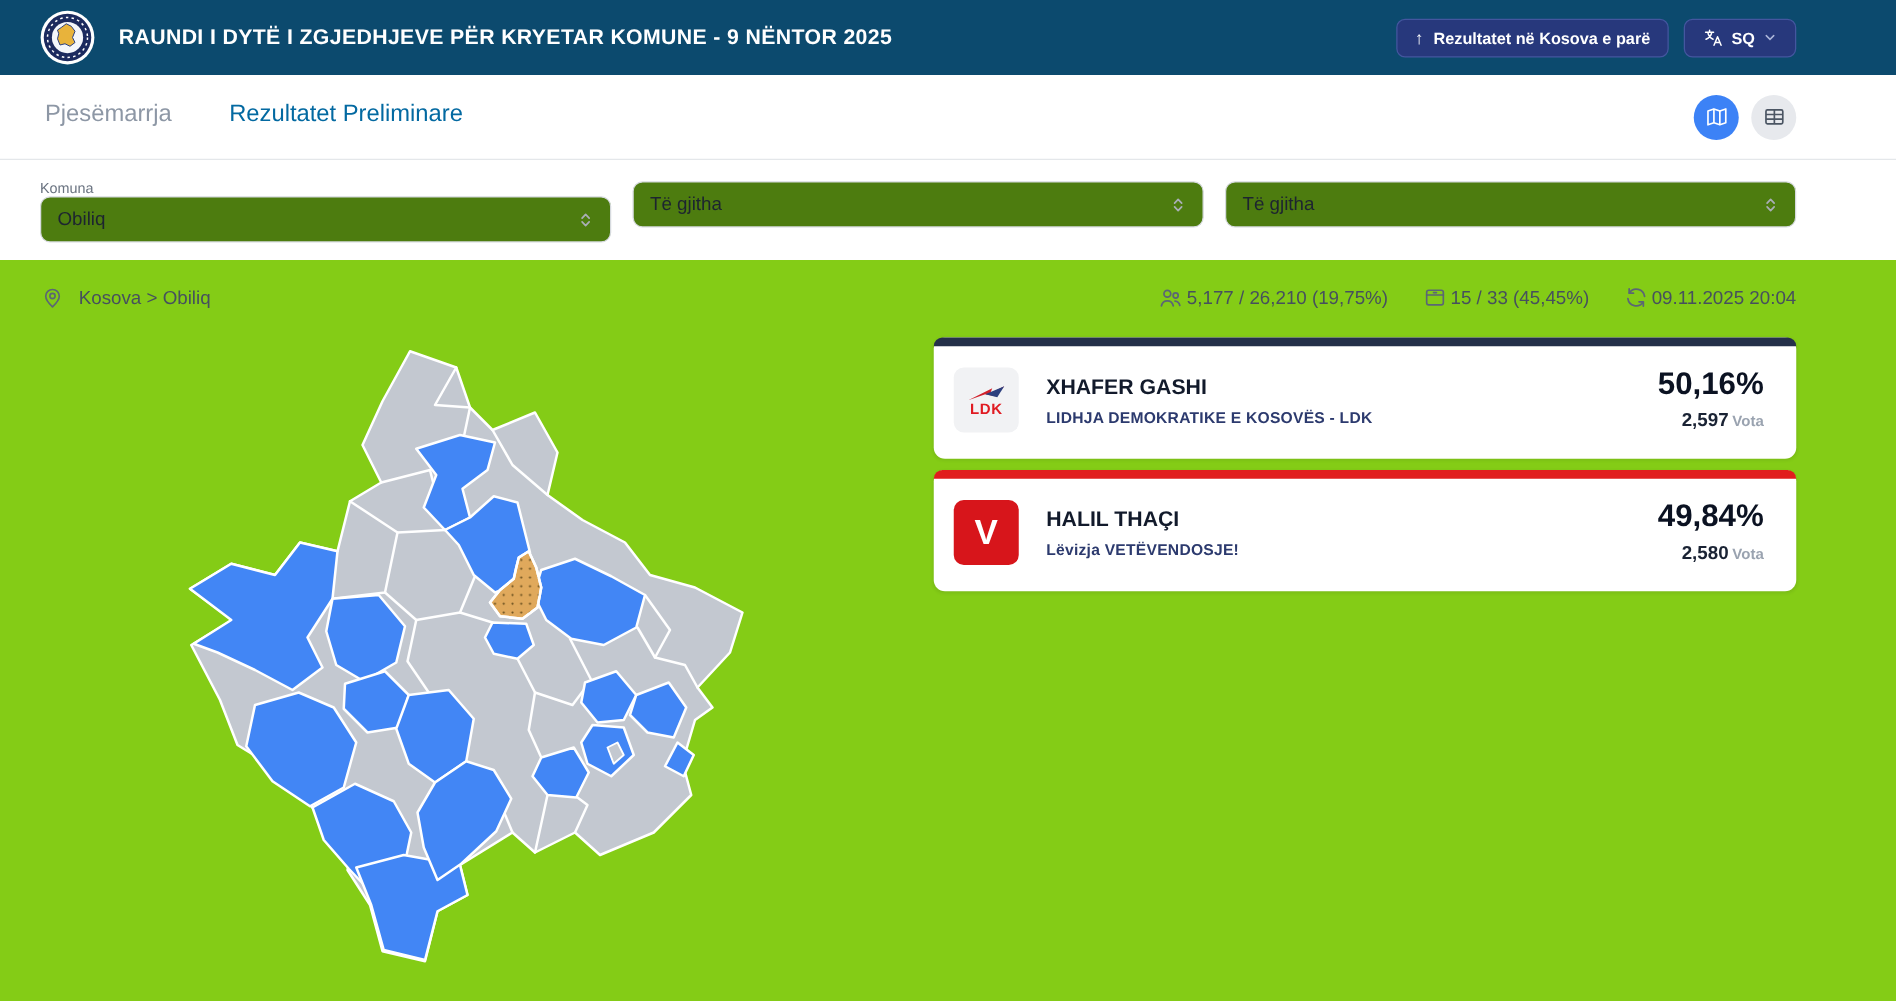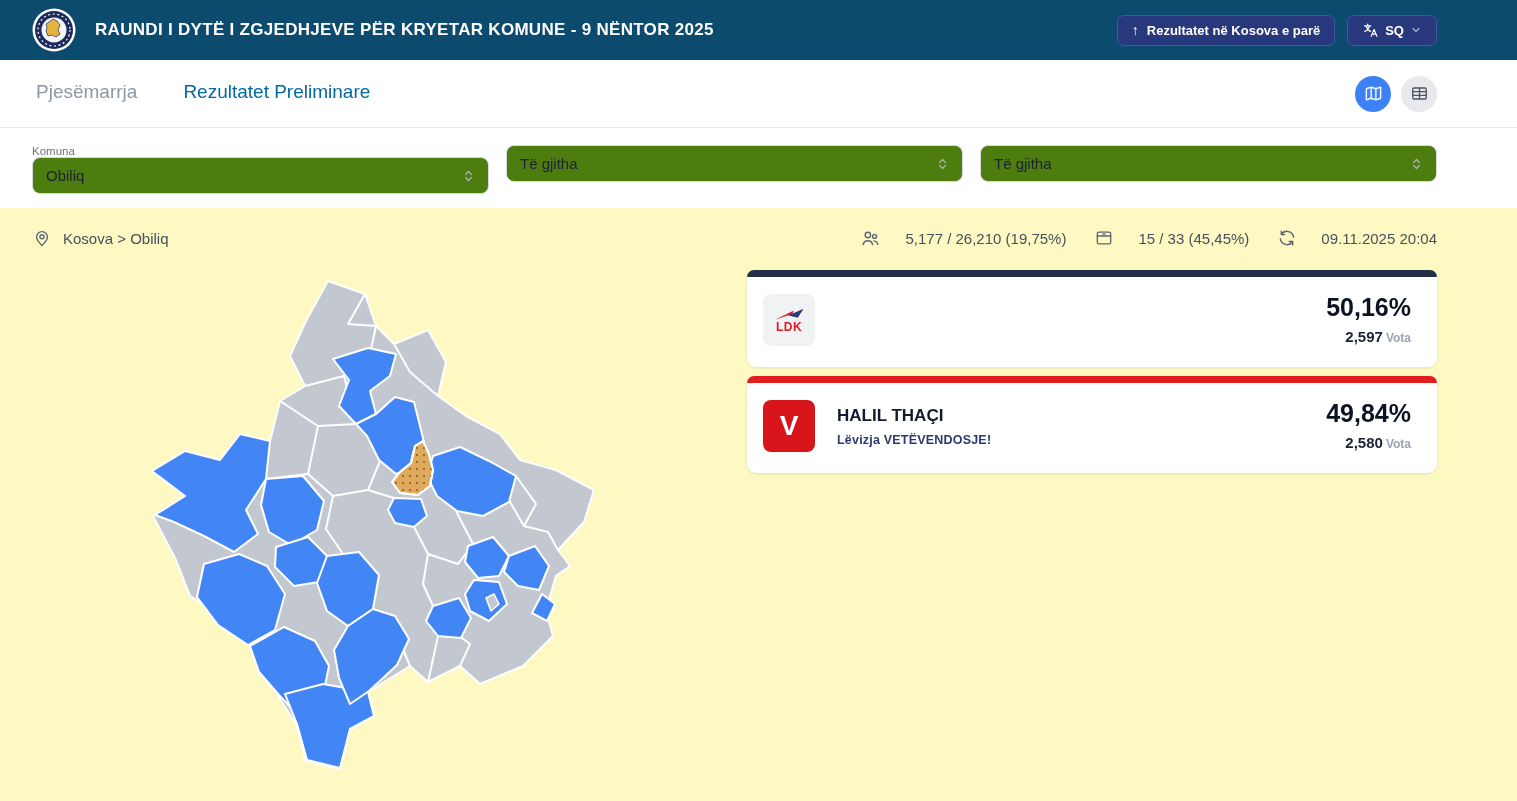--- a/index.html
+++ b/index.html
@@ -34,25 +34,25 @@
 
   
   .filters { display:flex; gap:17px; padding:17px 80px 14px 32px; background:#fff; flex-shrink:0; }
   .filter { flex:1; }
   .filter-label { font-size:11.5px; color:#6a7380; margin-bottom:0; }
   .select { height:37px; border:1px solid #d6dade; border-radius:8px; background:#4d7c0f;
     display:flex; align-items:center; justify-content:space-between; padding:0 12px 0 13px;
     font-size:15px; color:#1d2430; cursor:pointer; }
 
   
-  .gray { background:#fef9c3; flex:1; padding:16px 80px 0 32px; overflow:hidden; }
+  .gray { background:#84cc16; flex:1; padding:16px 80px 0 32px; overflow:hidden; }
   .meta-row { display:flex; align-items:center; font-size:15px; color:#46505e; height:28px; }
   .crumb { display:flex; align-items:center; gap:11px; }
   .stats { margin-left:auto; display:flex; align-items:center; gap:28px; }
-  .stat { display:flex; align-items:center; gap:24px; }
+  .stat { display:flex; align-items:center; gap:2px; }
 
   .columns { display:flex; margin-top:4px; }
   .map-wrap { margin-left:96px; margin-top:8px; flex-shrink:0; }
   .cards { margin-left:auto; width:690px; margin-top:14px; display:flex;
     flex-direction:column; gap:9px; }
   .card { background:#fff; border-radius:9px; box-shadow:0 1px 3px rgba(16,24,40,.10); }
   .card-top { height:7px; border-radius:9px 9px 0 0; background:#243049; }
   .card-body { display:flex; align-items:center; padding:17px 26px 21px 16px; }
   .plogo { width:52px; height:52px; border-radius:8px; display:flex; flex-direction:column;
     align-items:center; justify-content:center; flex-shrink:0; }
@@ -256,20 +256,24 @@
         <div class="card">
           <div class="card-top" style="background: rgb(36, 48, 73);"></div>
           <div class="card-body">
             <div class="plogo ldk">
               <svg class="icon" width="32" height="13" viewBox="0 0 40 16">
                 <path d="M2 15 L26 3 L24 8 L38 1 L29 11 L19 9 Z" fill="#d1202a"></path>
                 <path d="M19 9 L38 1 L31 12 Z" fill="#2b3f7e"></path>
               </svg>
               <span class="plogo-text">LDK</span>
             </div>
+            <div class="cand">
+              <div class="cand-name">XHAFER GASHI</div>
+              <div class="cand-party">LIDHJA DEMOKRATIKE E KOSOVËS - LDK</div>
+            </div>
             <div class="score">
               <div class="pct">50,16%</div>
               <div class="votes">
                 <span>2,597</span><span class="vota">Vota</span>
               </div>
             </div>
           </div>
         </div>
 
         <div class="card">

